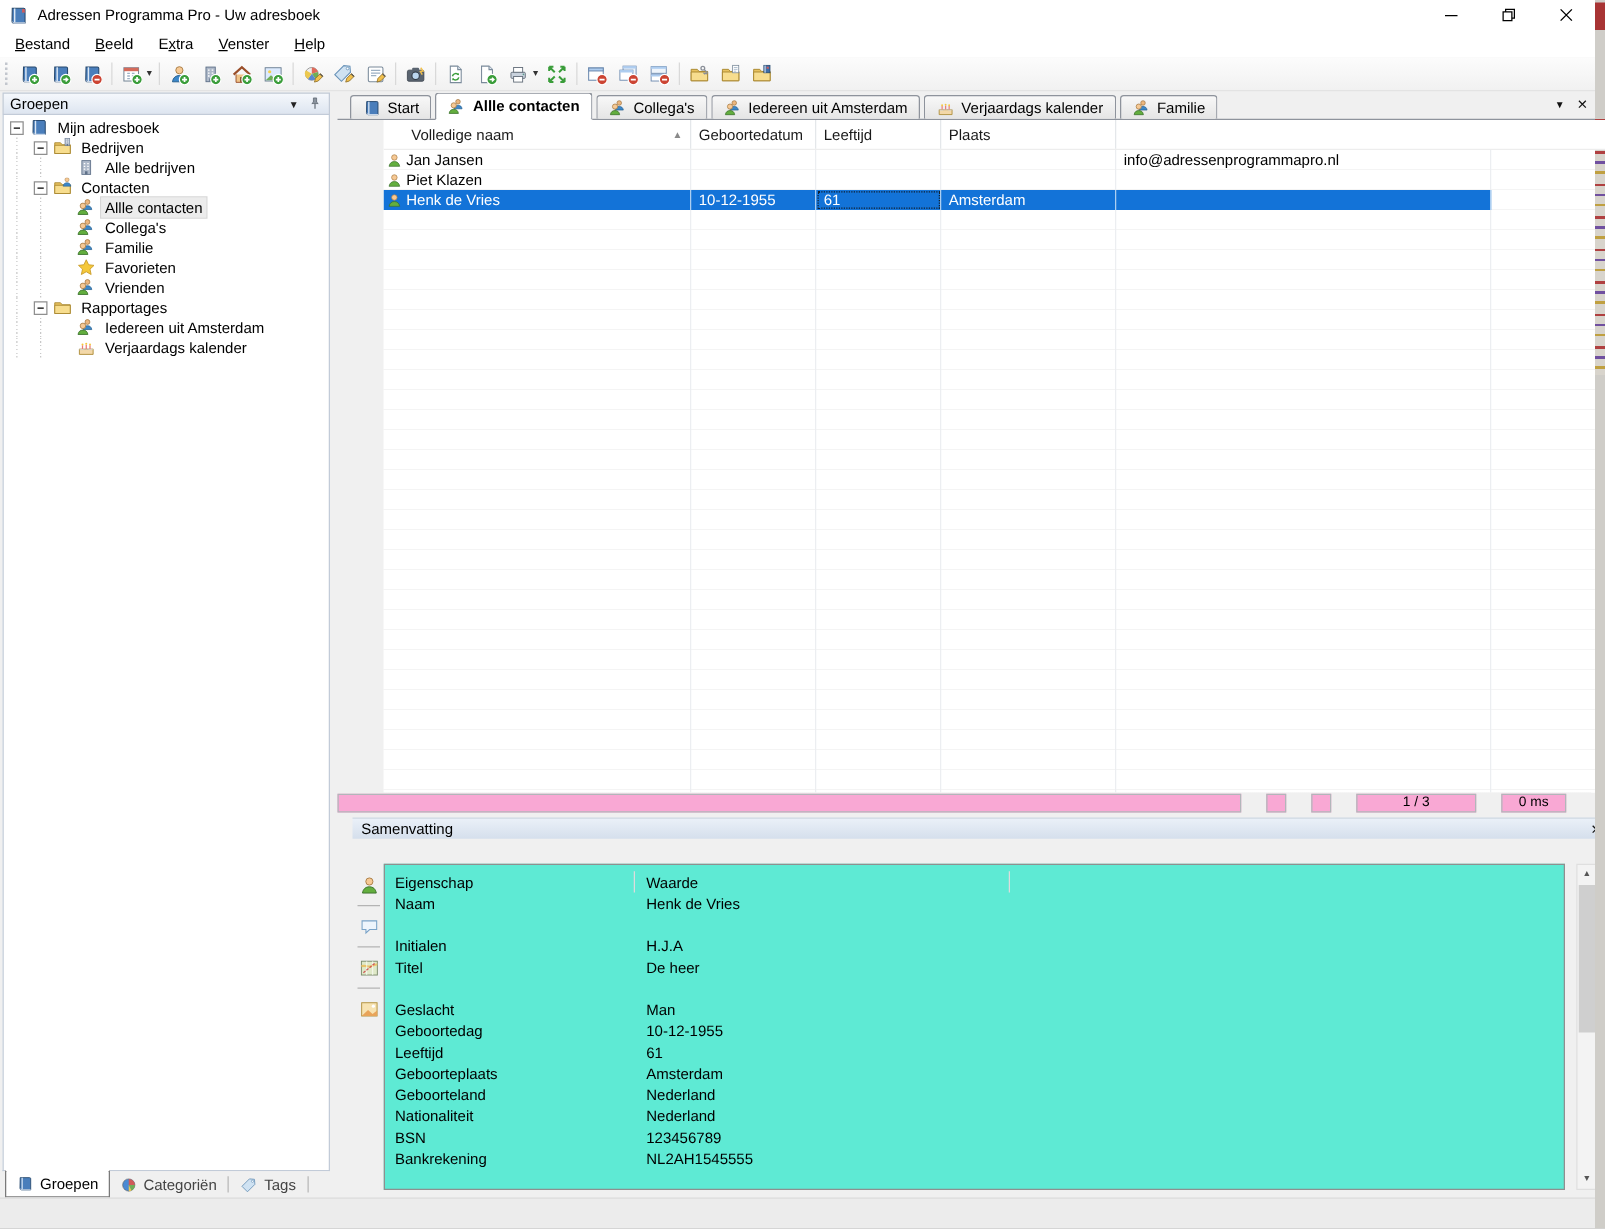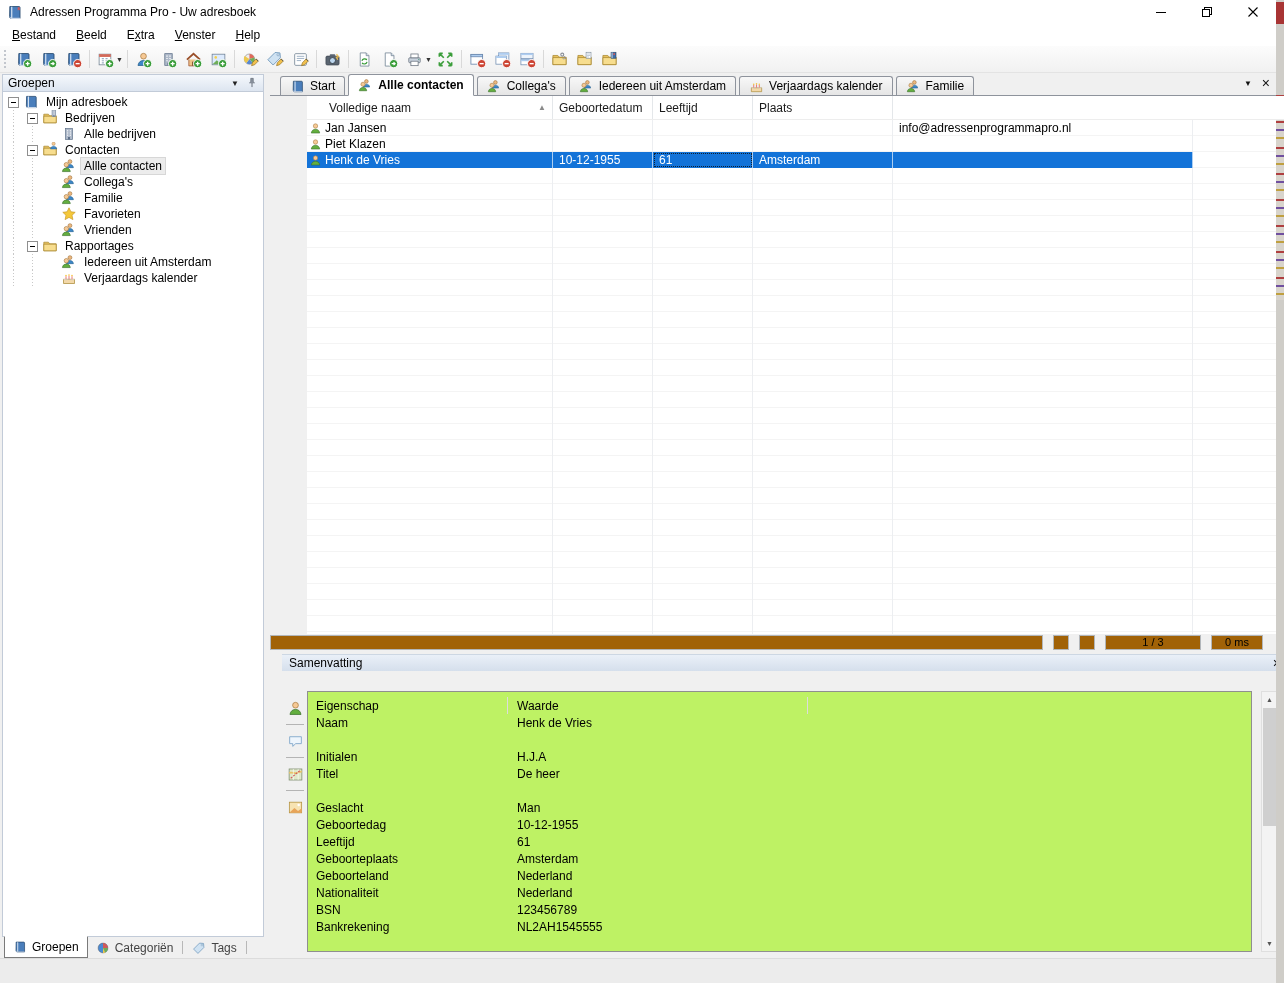--- a/index.html
+++ b/index.html
@@ -66,34 +66,34 @@
   .vline{position:absolute;top:0;bottom:0;width:1px;background:#eceef1;}
   .grid-row{position:relative;height:16px;display:flex;align-items:center;width:886px;}
   .grid-row .cell{height:100%;display:flex;align-items:center;padding-left:6px;overflow:hidden;white-space:nowrap;}
   .grid-row .cell.first{padding-left:2px;gap:3px;}
   .grid-row.selected{background:#1373d8;color:#fff;}
   .grid-row.selected .cell{border-right:1px solid rgba(255,255,255,.65);}
   .cell.focused{outline:1px dotted #102030;outline-offset:-2px;}
   .row-icon{width:13px;height:13px;flex:0 0 13px;display:flex;align-items:center;}
   
   .grid-status{position:absolute;left:0;top:560px;width:1003px;height:16px;display:flex;align-items:center;background:#f0f0f0;}
-  .gs-seg{height:15px;border:1px solid #b2b6ba;background:#a16207;margin-right:10px;display:flex;align-items:center;justify-content:center;font-size:11px;}
+  .gs-seg{height:15px;border:1px solid #b2b6ba;background:#f9a8d4;margin-right:20px;display:flex;align-items:center;justify-content:center;font-size:11px;}
   .gs-flex{flex:1;}
   
   .summary{position:absolute;left:12px;top:580px;width:1006px;height:304px;}
   .summary-header{height:17px;background:linear-gradient(#eaf0f8,#d5dfec);border-top:1px solid #cdd7e3;
                   display:flex;align-items:center;justify-content:space-between;padding:0 7px;}
   .sum-x{font-size:14px;line-height:12px;color:#111;}
   .summary-category{height:16px;line-height:14px;background:linear-gradient(to right,#74ad74,#f3f8f3);
                     border-top:1px solid #4a4a4a;border-bottom:1px solid #4a4a4a;font-weight:bold;padding-left:6px;}
   .summary-content{position:absolute;left:0;right:0;top:35px;bottom:0;background:#f0f0f0;}
   .side-strip{position:absolute;left:2px;top:6px;width:22px;display:flex;flex-direction:column;align-items:center;}
   .strip-btn{width:20px;height:26px;display:flex;align-items:center;justify-content:center;}
   .strip-sep{width:18px;height:1px;background:#b4b4b4;margin:3px 0;}
-  .detail{position:absolute;left:25px;top:2px;right:36px;bottom:6px;background:#bef264;border:1px solid #8f8f8f;padding-top:5px;overflow:hidden;}
+  .detail{position:absolute;left:25px;top:2px;right:36px;bottom:6px;background:#5eead4;border:1px solid #8f8f8f;padding-top:5px;overflow:hidden;}
   .detail-row{min-height:17px;display:flex;align-items:center;}
   .d-label{width:200px;flex:0 0 200px;padding-left:8px;}
   .d-value{width:300px;flex:0 0 300px;padding-left:9px;}
   .detail-row.head .d-label,.detail-row.head .d-value{border-right:1px solid #dcdcdc;height:17px;display:flex;align-items:center;}
   .vscroll{position:absolute;right:10px;top:2px;bottom:6px;width:17px;background:#f3f3f3;border:1px solid #dfdfdf;}
   .vs-arrow{height:15px;display:flex;align-items:center;justify-content:center;font-size:7px;color:#555;}
   .vs-down{position:absolute;bottom:0;left:0;right:0;}
   .vs-thumb{position:absolute;left:1px;right:1px;top:16px;height:118px;background:#cfcfcf;}
   
   .bottom-strip{position:absolute;left:0;top:958px;width:1284px;height:25px;background:#ececec;border-top:1px solid #dcdcdc;}

